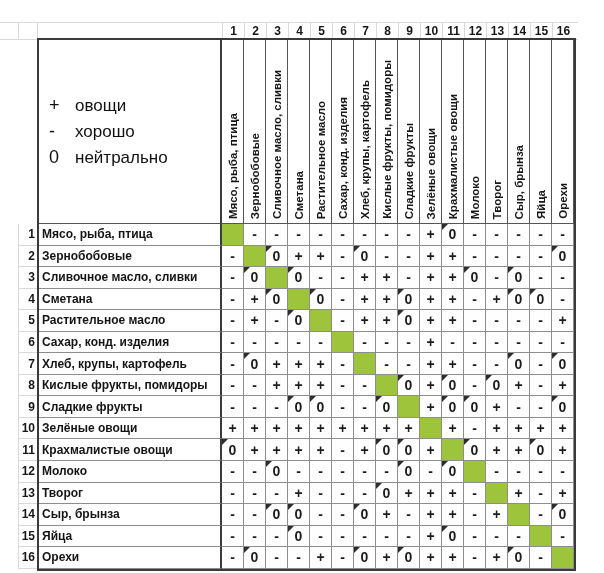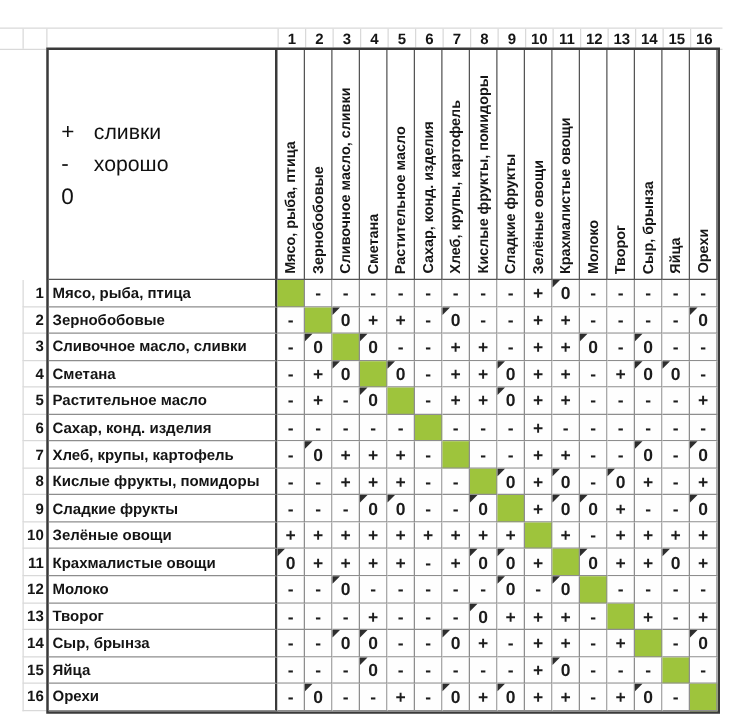--- a/index.html
+++ b/index.html
@@ -108,28 +108,29 @@
       <div class="rg-cell">13</div>
       <div class="rg-cell">14</div>
       <div class="rg-cell">15</div>
       <div class="rg-cell">16</div>
     </div>
 
   <div id="grid">
     <div class="legend-cell">
       <div class="legend-row">
         <span class="lsym">+</span>
-        <span class="lword">сливки</span>
+        <span class="lword">овощи</span>
       </div>
       <div class="legend-row">
         <span class="lsym">-</span>
         <span class="lword">хорошо</span>
       </div>
       <div class="legend-row">
         <span class="lsym">0</span>
+        <span class="lword">нейтрально</span>
       </div>
     </div>
   <div class="hdr">
         <span>Мясо, рыба, птица</span>
       </div>
       <div class="hdr">
         <span>Зернобобовые</span>
       </div>
       <div class="hdr">
         <span>Сливочное масло, сливки</span>

